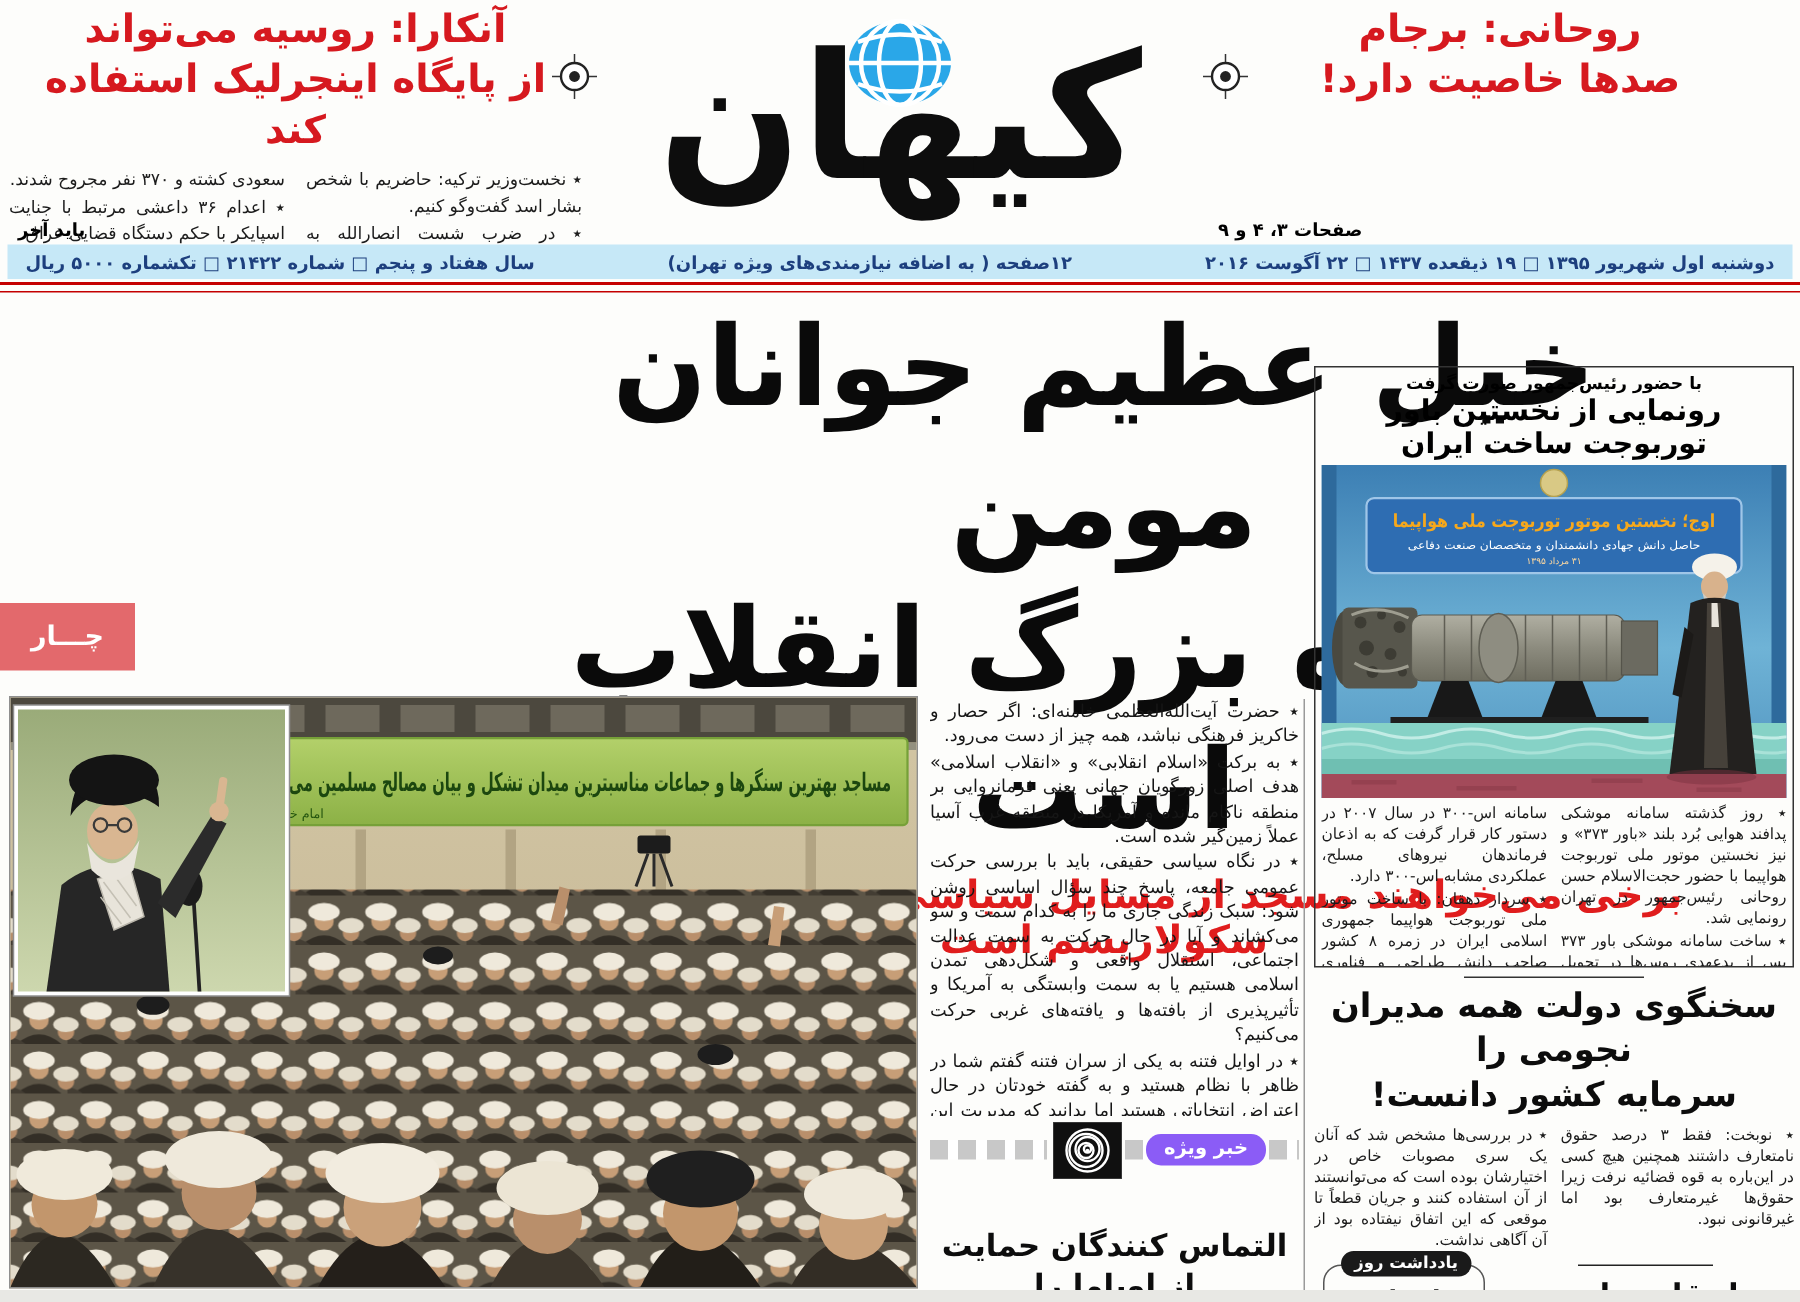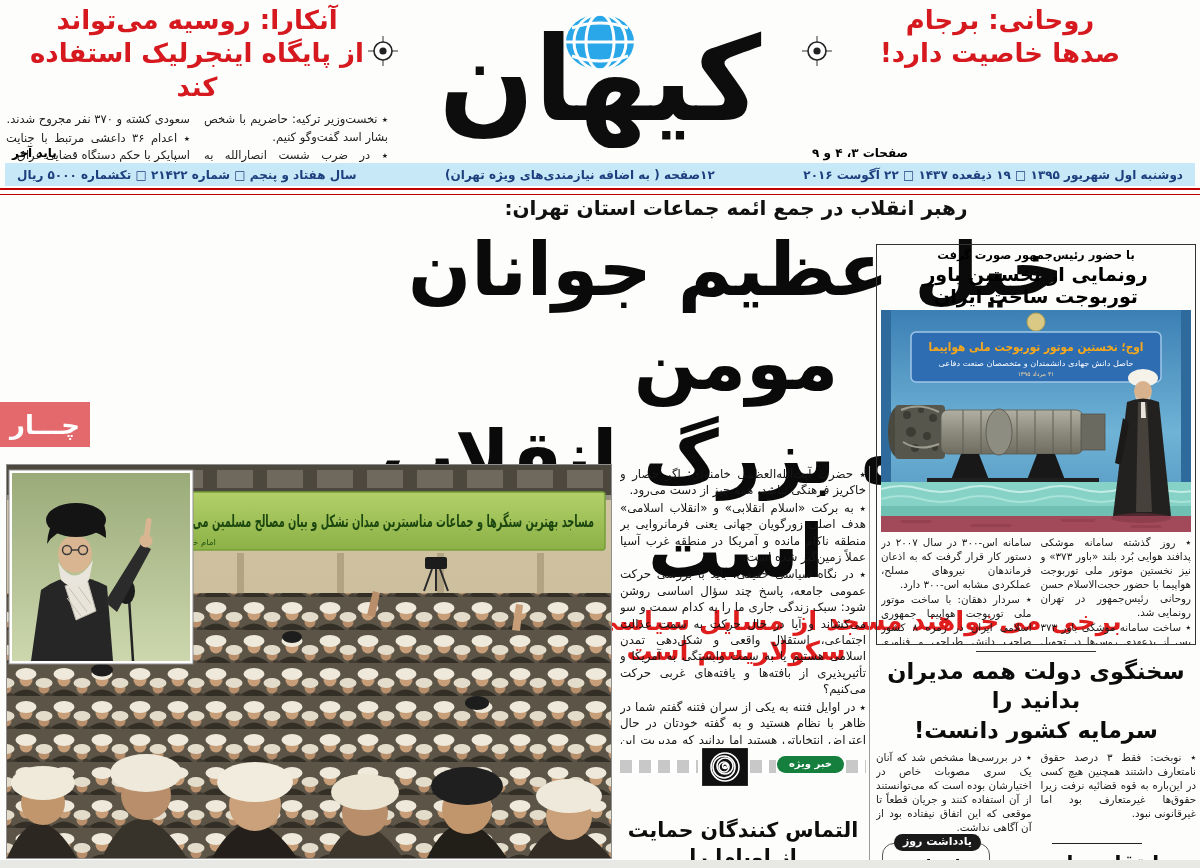--- a/index.html
+++ b/index.html
@@ -27,32 +27,32 @@
 
   
   #datebar { position:absolute; top:163px; right:5px; left:5px; height:23px; background:#c6e8f7; color:#1d3f7e; font-size:12px; font-weight:bold; display:flex; align-items:center; justify-content:space-between; padding:0 12px; }
   #redrule { position:absolute; top:188px; right:0; left:0; height:7px; border-top:2.5px solid #c40000; border-bottom:1.5px solid #c40000; }
 
   
   #lead { position:absolute; top:196px; right:60px; width:808px; text-align:center; }
   #lead .kicker { font-size:20px; font-weight:bold; color:#111; }
   #lead h1 { font-size:74px; font-weight:bold; color:#0a0a0a; line-height:94px; margin-top:2px; letter-spacing:-1px; }
   #lead .subhead { margin-top:8px; font-size:26px; font-weight:bold; color:#e01d1d; }
-  #stamp { position:absolute; top:402px; right:1110px; left:0; height:45px; background:rgba(223,84,88,0.88); color:#fff; font-size:26px; font-weight:bold; display:flex; align-items:center; justify-content:center; letter-spacing:4px; z-index:3; }
+  #stamp { position:absolute; top:402px; right:1110px; left:0; height:45px; background:rgba(223,84,88,0.88); color:#fff; font-size:18px; font-weight:bold; display:flex; align-items:center; justify-content:center; letter-spacing:4px; z-index:3; }
 
   
   #crowd-photo { position:absolute; top:464px; right:588px; left:6px; height:395px; border:1px solid #8f8f8f; background:#cfc2a2; }
 
   
   #centre-col { position:absolute; top:466px; right:334px; width:246px; height:396px; }
   #centre-col .body { font-size:11.8px; line-height:16.4px; text-align:justify; color:#161616; height:278px; overflow:hidden; }
   .b { margin-bottom:1px; }
   #special-row { position:relative; height:38px; margin-top:4px; }
   .grey-strip { position:absolute; top:12px; height:13px; background:repeating-linear-gradient(90deg,#c8c8c8 0 12px,#fff 12px 19px); }
-  #special-badge { position:absolute; right:22px; top:8px; background:#15803d; color:#fff; font-size:10px; font-weight:bold; padding:2px 12px 4px; border-radius:10px; }
+  #special-badge { position:absolute; right:22px; top:8px; background:#8b5cf6; color:#fff; font-size:13px; font-weight:bold; padding:2px 12px 4px; border-radius:10px; }
   #spiral-box { position:absolute; right:118px; top:0; }
   #special-head { position:relative; margin-top:3px; font-size:20.5px; font-weight:bold; text-align:center; line-height:1.35; color:#0d0d0d; }
 
   #vrule { position:absolute; top:466px; right:330px; width:1px; height:396px; background:#9a9a9a; }
 
   
   #right-col { position:absolute; top:196px; right:4px; width:320px; }
   #turbojet-box { border:1px solid #333; padding:3px 4px 2px; height:401px; overflow:hidden;margin-top:48px; }
   #turbojet-box .kicker { font-size:11.5px; font-weight:bold; text-align:center; }
   #turbojet-box .head { font-size:19px; font-weight:bold; text-align:center; margin:1px 0 3px; }
@@ -119,21 +119,20 @@
   </svg>
 
   <div id="datebar">
     <span>دوشنبه اول شهریور ۱۳۹۵ □ ۱۹ ذیقعده ۱۴۳۷ □ ۲۲ آگوست ۲۰۱۶</span>
     <span>۱۲صفحه ( به اضافه نیازمندی‌های ویژه تهران)</span>
     <span>سال هفتاد و پنجم □ شماره ۲۱۴۲۲ □ تکشماره ۵۰۰۰ ریال</span>
   </div>
   <div id="redrule"></div>
 
   <div id="lead">
-    <div class="kicker">رهبر انقلاب در جمع ائمه جماعات استان تهران:</div>
     <h1 class="pre">خیل عظیم جوانان مومن
 معجزه بزرگ انقلاب است</h1>
     <div class="subhead">برخی می‌خواهند مسجد از مسایل سیاسی باز بماند این همان سکولاریسم است</div>
   </div>
   <div id="stamp">چـــار</div>
 
   <div id="crowd-photo">
     <svg width="604" height="393" viewBox="0 0 604 393" preserveAspectRatio="none">
       <defs>
         <linearGradient id="gWall" x1="0" y1="0" x2="0" y2="1">
@@ -354,21 +353,21 @@
       <div id="turbojet-body" class="smallbody">
         <p class="b">٭ روز گذشته سامانه موشکی پدافند هوایی بُرد بلند «باور ۳۷۳» و نیز نخستین موتور ملی توربوجت هواپیما با حضور حجت‌الاسلام حسن روحانی رئیس‌جمهور در تهران رونمایی شد.</p>
         <p class="b">٭ ساخت سامانه موشکی باور ۳۷۳ پس از بدعهدی روس‌ها در تحویل سامانه اس-۳۰۰ در سال ۲۰۰۷ در دستور کار قرار گرفت که به اذعان فرماندهان نیروهای مسلح، عملکردی مشابه اس-۳۰۰ دارد.</p>
         <p class="b">٭ سردار دهقان: با ساخت موتور ملی توربوجت هواپیما جمهوری اسلامی ایران در زمره ۸ کشور صاحب دانش طراحی و فناوری ساخت این دسته از موتورها قرار گرفت.</p>
 
       </div>
     </div>
 
     <div class="mini-divider"></div>
 
-    <div id="spokesman-head" class="pre">سخنگوی دولت همه مدیران بدانید را
+    <div id="spokesman-head" class="pre">سخنگوی دولت همه مدیران نجومی را
 سرمایه کشور دانست!</div>
     <div id="spokesman-body" class="smallbody">
       <p class="b">٭ نوبخت: فقط ۳ درصد حقوق نامتعارف داشتند همچنین هیچ کسی در این‌باره به قوه قضائیه نرفت زیرا حقوق‌ها غیرمتعارف بود اما غیرقانونی نبود.</p>
       <p class="b">٭ در بررسی‌ها مشخص شد که آنان یک سری مصوبات خاص در اختیارشان بوده است که می‌توانستند از آن استفاده کنند و جریان قطعاً تا موقعی که این اتفاق نیفتاده بود از آن آگاهی نداشت.</p>
 
     </div>
 
     <div id="bottom-row">
       <div id="intel-block">
         <div class="tiny-rule"></div>

